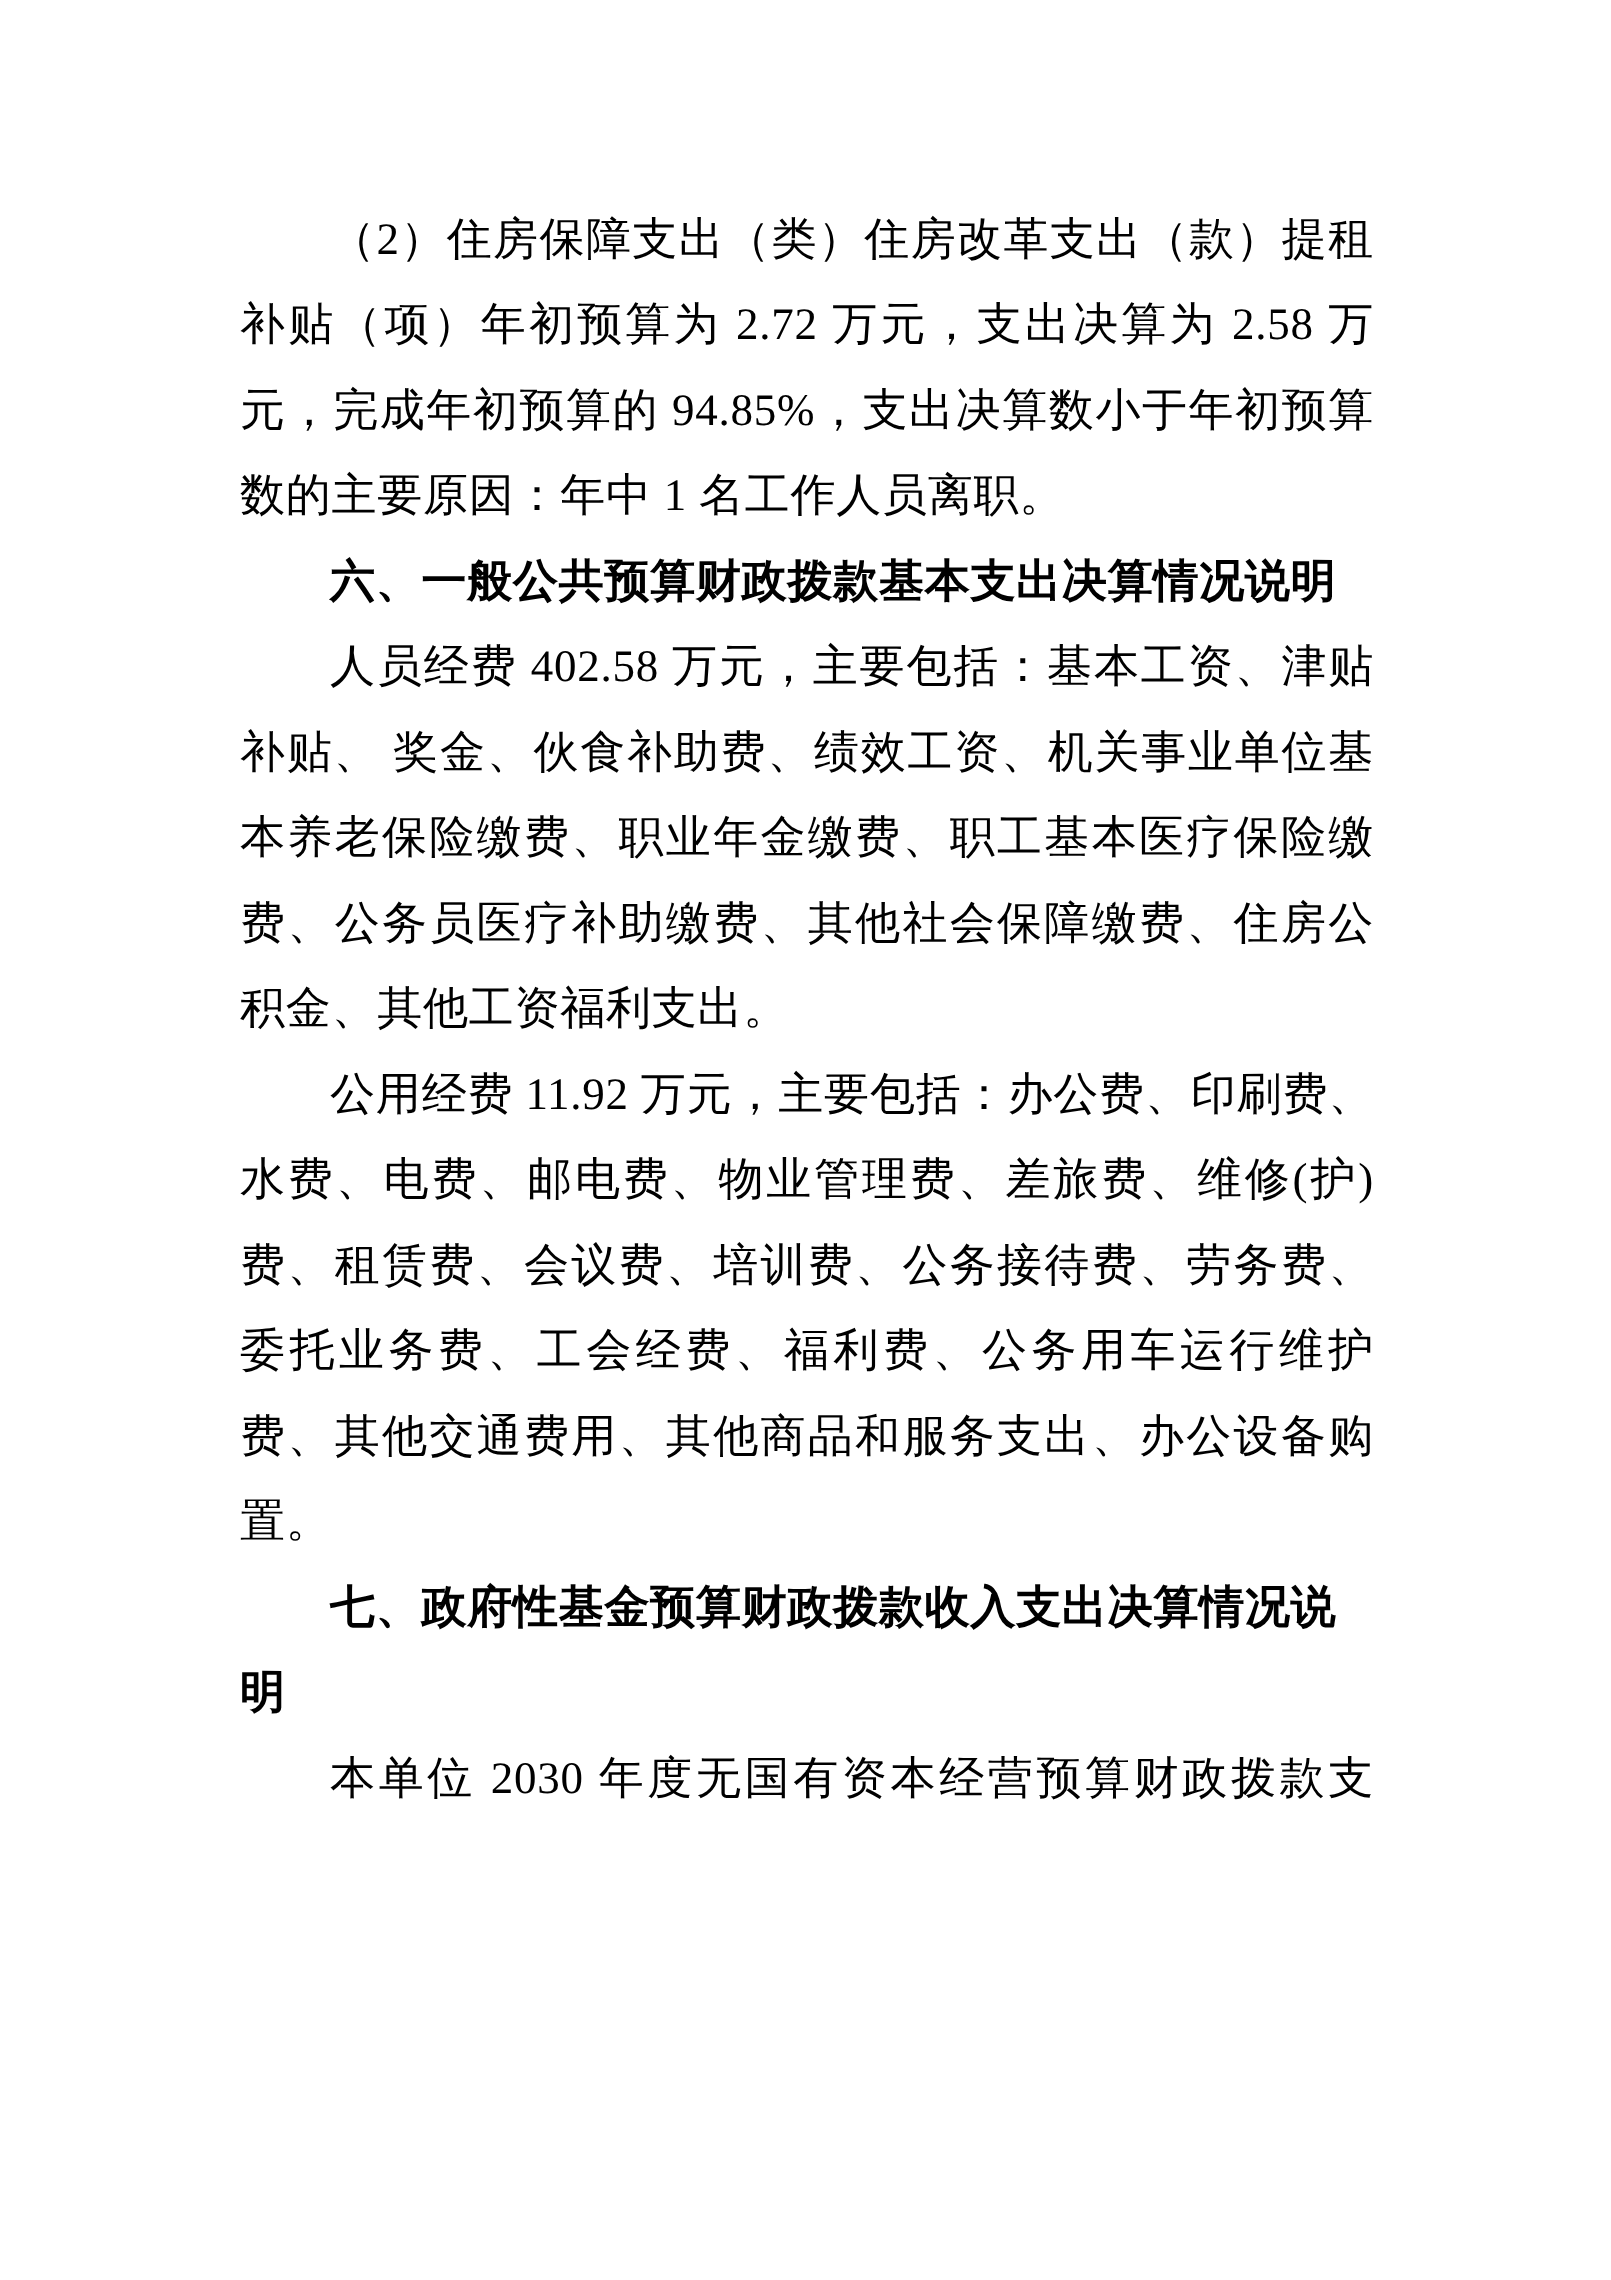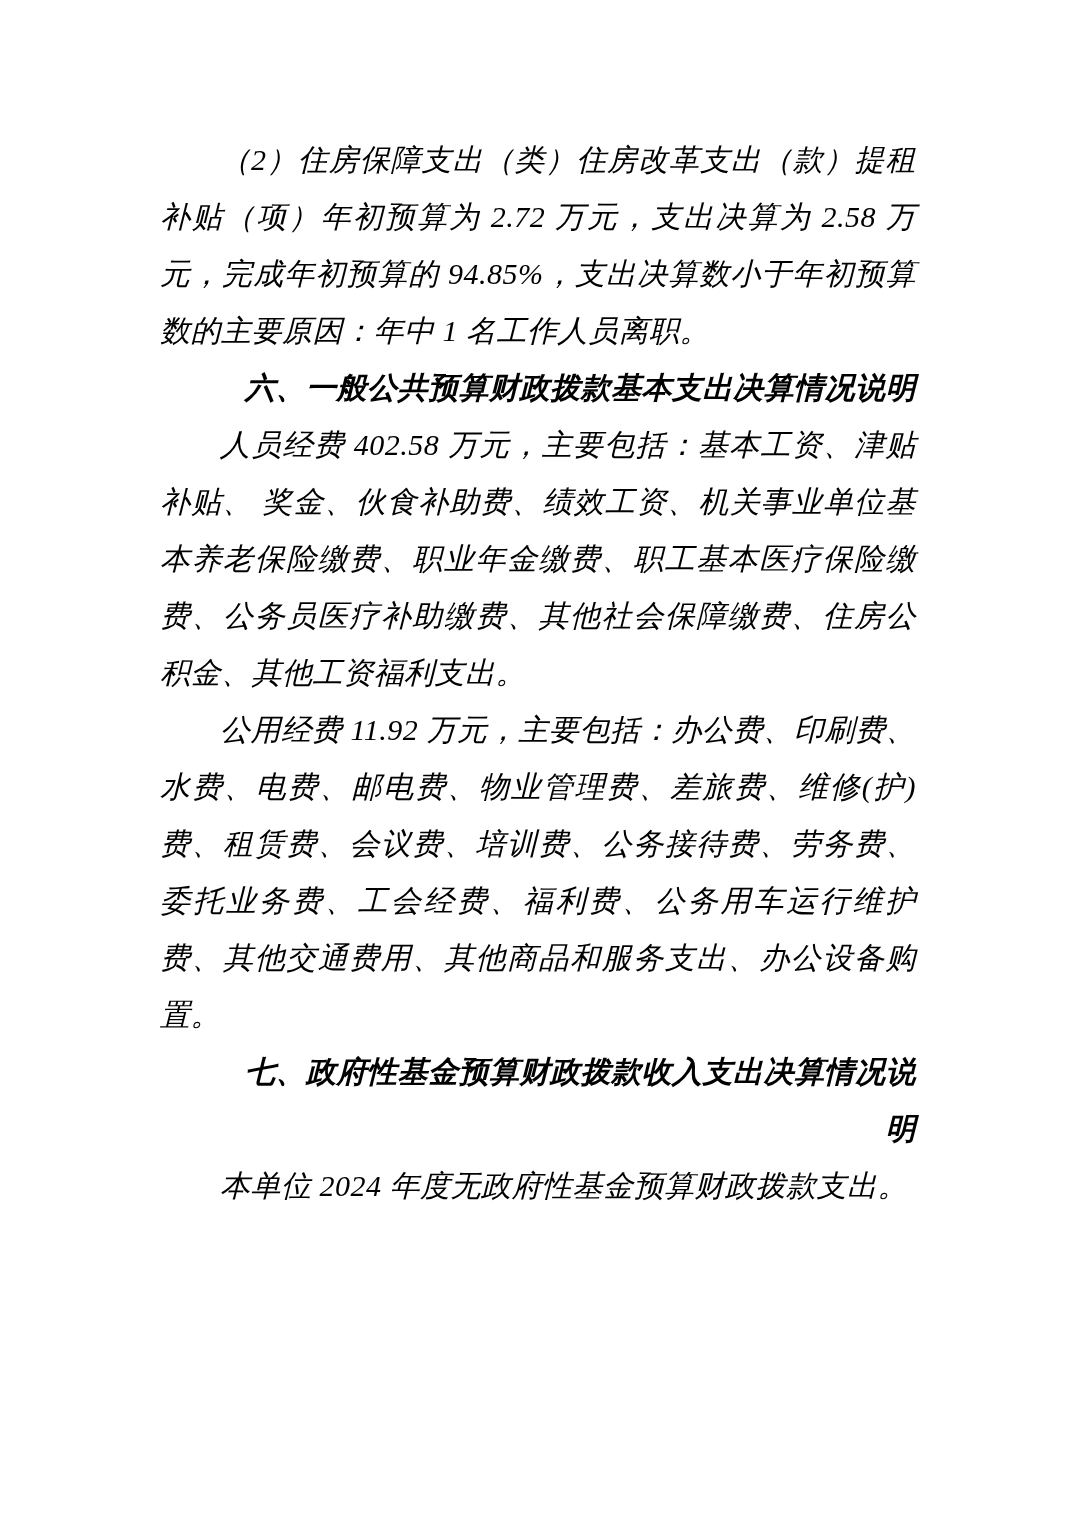--- a/index.html
+++ b/index.html
@@ -6,21 +6,20 @@
     margin: 0;
     padding: 0;
     background: #ffffff;
   }
   .page {
     position: relative;
     width: 1074px;
     height: 1207px;
     background: #ffffff;
     overflow: hidden;
-    font-style: italic;
   }
   .content {
     position: absolute;
     left: 160px;
     top: 131px;
     width: 756px;
   }
   .content p {
     margin: 0;
     padding: 0;
@@ -31,21 +30,21 @@
     text-align: justify;
     text-justify: inter-character;
     letter-spacing: 0.5px;
   }
   p.body {
     font-family: "Liberation Serif", serif;
   }
   p.heading {
     font-family: "Liberation Sans", sans-serif;
     font-weight: 700;
-    text-align: right;
+    text-align: left;
   }
   .page-number {
     position: absolute;
     top: 1400px;
     left: 0;
     width: 100%;
     text-align: center;
     font-size: 21px;
     line-height: 30px;
     color: #701a75;
@@ -55,18 +54,17 @@
 </head>
 <body>
 
 <div class="page">
   <div class="content">
     <p class="body">（2）住房保障支出（类）住房改革支出（款）提租补贴（项）年初预算为 2.72 万元，支出决算为 2.58 万元，完成年初预算的 94.85%，支出决算数小于年初预算数的主要原因：年中 1 名工作人员离职。</p>
     <p class="heading">六、一般公共预算财政拨款基本支出决算情况说明</p>
     <p class="body">人员经费 402.58 万元，主要包括：基本工资、津贴补贴、 奖金、伙食补助费、绩效工资、机关事业单位基本养老保险缴费、职业年金缴费、职工基本医疗保险缴费、公务员医疗补助缴费、其他社会保障缴费、住房公积金、其他工资福利支出。</p>
     <p class="body">公用经费 11.92 万元，主要包括：办公费、印刷费、水费、电费、邮电费、物业管理费、差旅费、维修(护)费、租赁费、会议费、培训费、公务接待费、劳务费、委托业务费、工会经费、福利费、公务用车运行维护费、其他交通费用、其他商品和服务支出、办公设备购置。</p>
     <p class="heading">七、政府性基金预算财政拨款收入支出决算情况说明</p>
-    <p class="body">本单位 2024 年度无政府性基金预算财政拨款支出。</p>
     <p class="body">本单位 2030 年度无国有资本经营预算财政拨款支出。</p>
     <p class="heading">九、财政拨款“三公”经费支出决算情况说明</p>
   </div>
   <div class="page-number">15</div>
 </div>
 
 </body></html>

